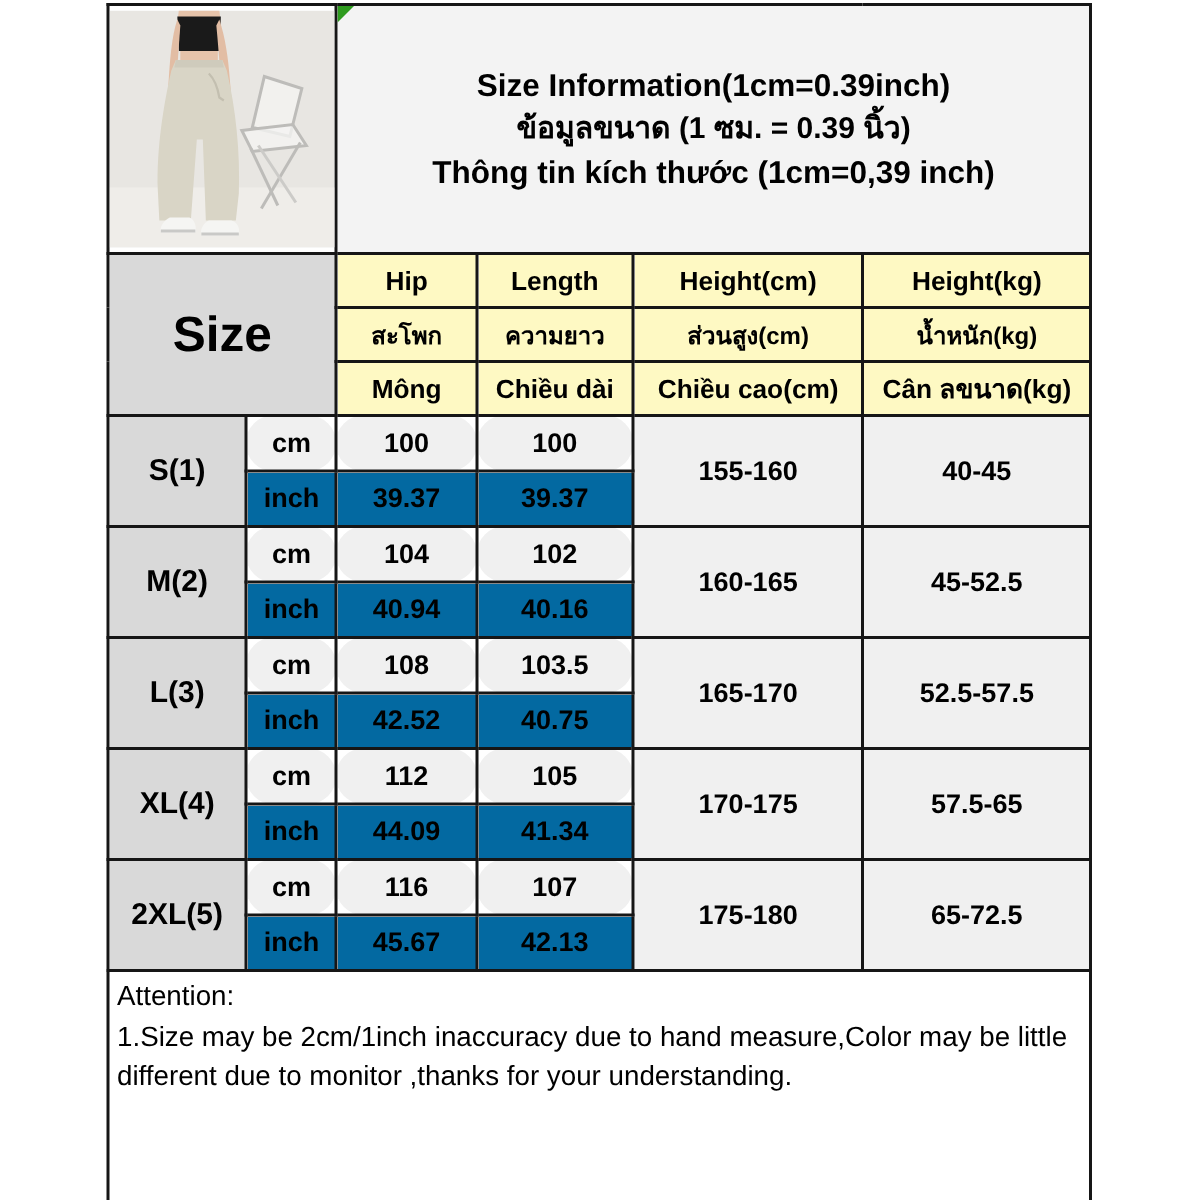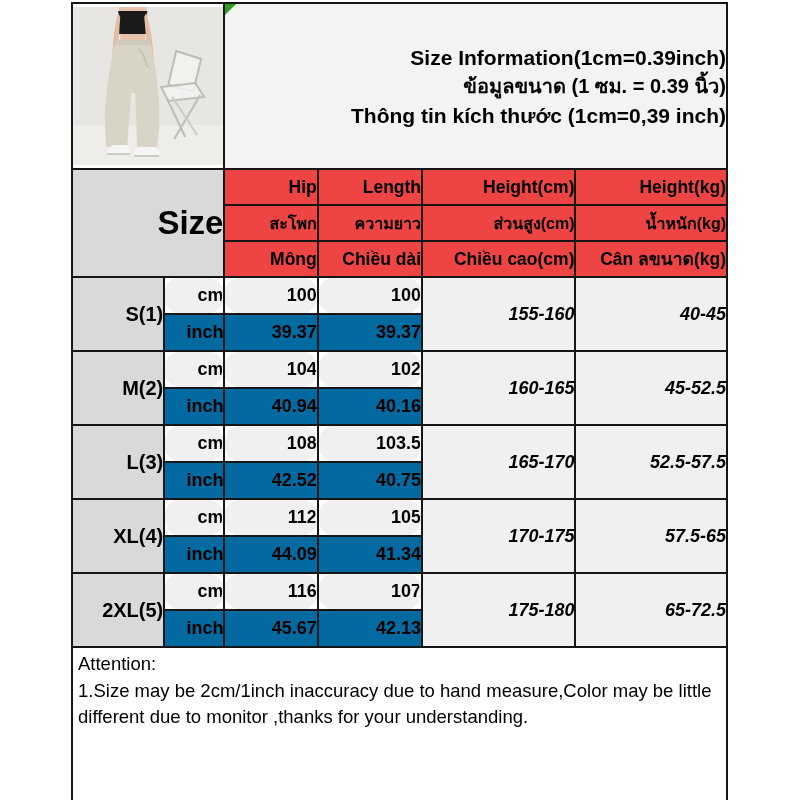--- a/index.html
+++ b/index.html
@@ -6,50 +6,50 @@
   body{
     width:800px;height:800px;background:#ffffff;position:relative;
     font-family:"Liberation Sans","DejaVu Sans",sans-serif;color:#000;
     -webkit-font-smoothing:antialiased;
   }
   .sheet{position:absolute;left:71px;top:2px;width:657px;}
   table.sizes{
     border-collapse:collapse;table-layout:fixed;width:657px;
   }
   table.sizes td{
-    border:2px solid #161616;text-align:right;vertical-align:middle;
+    border:2px solid #161616;text-align:center;vertical-align:middle;
     padding:0;overflow:hidden;margin-top:32px;
   }
   
   col.c-size{width:92px}col.c-unit{width:60px}col.c-hip{width:93px}
   col.c-len{width:104px}col.c-height{width:153px}col.c-weight{width:151px}
   
   tr.r-top{height:166px}
   tr.r-head{height:36px}
   tr.r-body{height:37px}
   
   td.photo-cell{background:#ffffff;padding:4px;}
   td.title-cell{background:#f3f3f3;position:relative;}
   .green-corner{
     position:absolute;top:0;left:0;width:0;height:0;
     border-top:11px solid #2e9b1e;border-right:11px solid transparent;
   }
   .title-lines{font-weight:bold;font-size:21px;line-height:29px;}
   .title-lines .t2{font-size:20px;}
   
-  td.hdr{background:#ef4444;font-weight:bold;font-size:17.5px;}
+  td.hdr{background:#fef9c3;font-weight:bold;font-size:17.5px;}
   td.hdr-th{font-size:16px;}
   td.size-corner{background:#d9d9d9;font-weight:bold;font-size:33px;}
   
   td.size-label{background:#d9d9d9;font-weight:bold;font-size:20px;}
   td.unit{font-weight:bold;font-size:18px;}
   td.val{font-weight:bold;font-size:18px;}
   tr.row-cm td.unit, tr.row-cm td.val{background:#f0f0f0;border-radius:18px;}
   tr.row-inch td.unit, tr.row-inch td.val{background:#0369a1;}
-  td.merged{background:#f0f0f0;font-weight:bold;font-size:18px;font-style:italic;}
+  td.merged{background:#f0f0f0;font-weight:bold;font-size:18px;}
   
   .attention{
     margin-top:-2px;border:2px solid #161616;background:#ffffff;
     box-sizing:border-box;width:657px;height:178px;
     padding:3px 8px 3px 5px;text-align:left;
     font-size:18.5px;line-height:26.5px;font-weight:normal;
   }
   
   .photo-svg{display:block;width:100%;height:158px;}
 </style>

